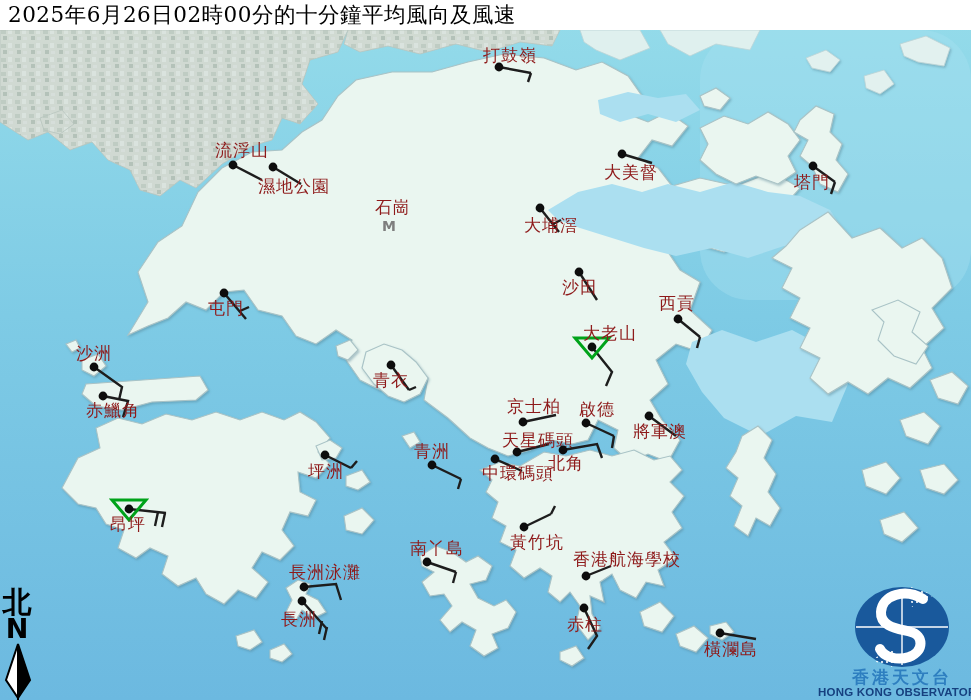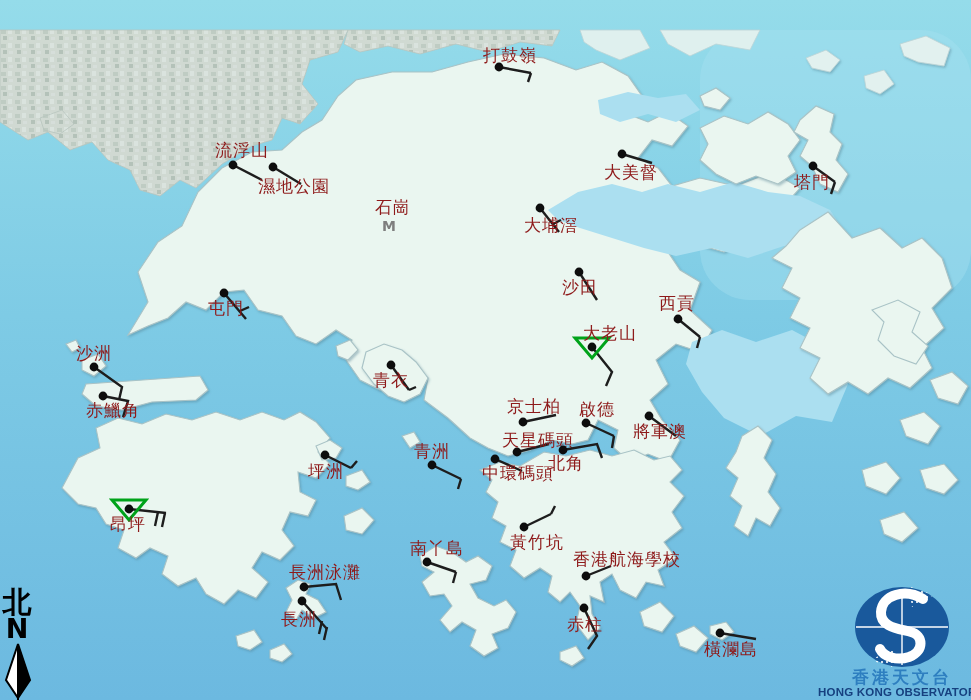--- a/index.html
+++ b/index.html
@@ -295,13 +295,14 @@
     <line x1="856" y1="627" x2="948" y2="627" stroke="#ffffff" stroke-width="1.4"></line>
     <line x1="902" y1="589" x2="902" y2="665" stroke="#ffffff" stroke-width="1.4"></line>
     <path d="M923,599 C905,588 882,595 881,612 C880,628 901,629 911,632 C923,635 925,651 909,657 C897,661 884,657 880,649" fill="none" stroke="#ffffff" stroke-width="10" stroke-linecap="round"></path>
     <polygon points="908,586 934,595 912,607" fill="url(#dotsPat)"></polygon>
     <polygon points="896,648 870,660 892,667" fill="url(#dotsPat)"></polygon>
     <text class="logo-zh" x="902" y="683">香港天文台</text>
     <text class="logo-en" x="901" y="696">HONG KONG OBSERVATORY</text>
   </g>
 </svg>
 
+<div class="titlebar">2025年6月26日02時00分的十分鐘平均風向及風速</div>
 </div>
 
 </body></html>

